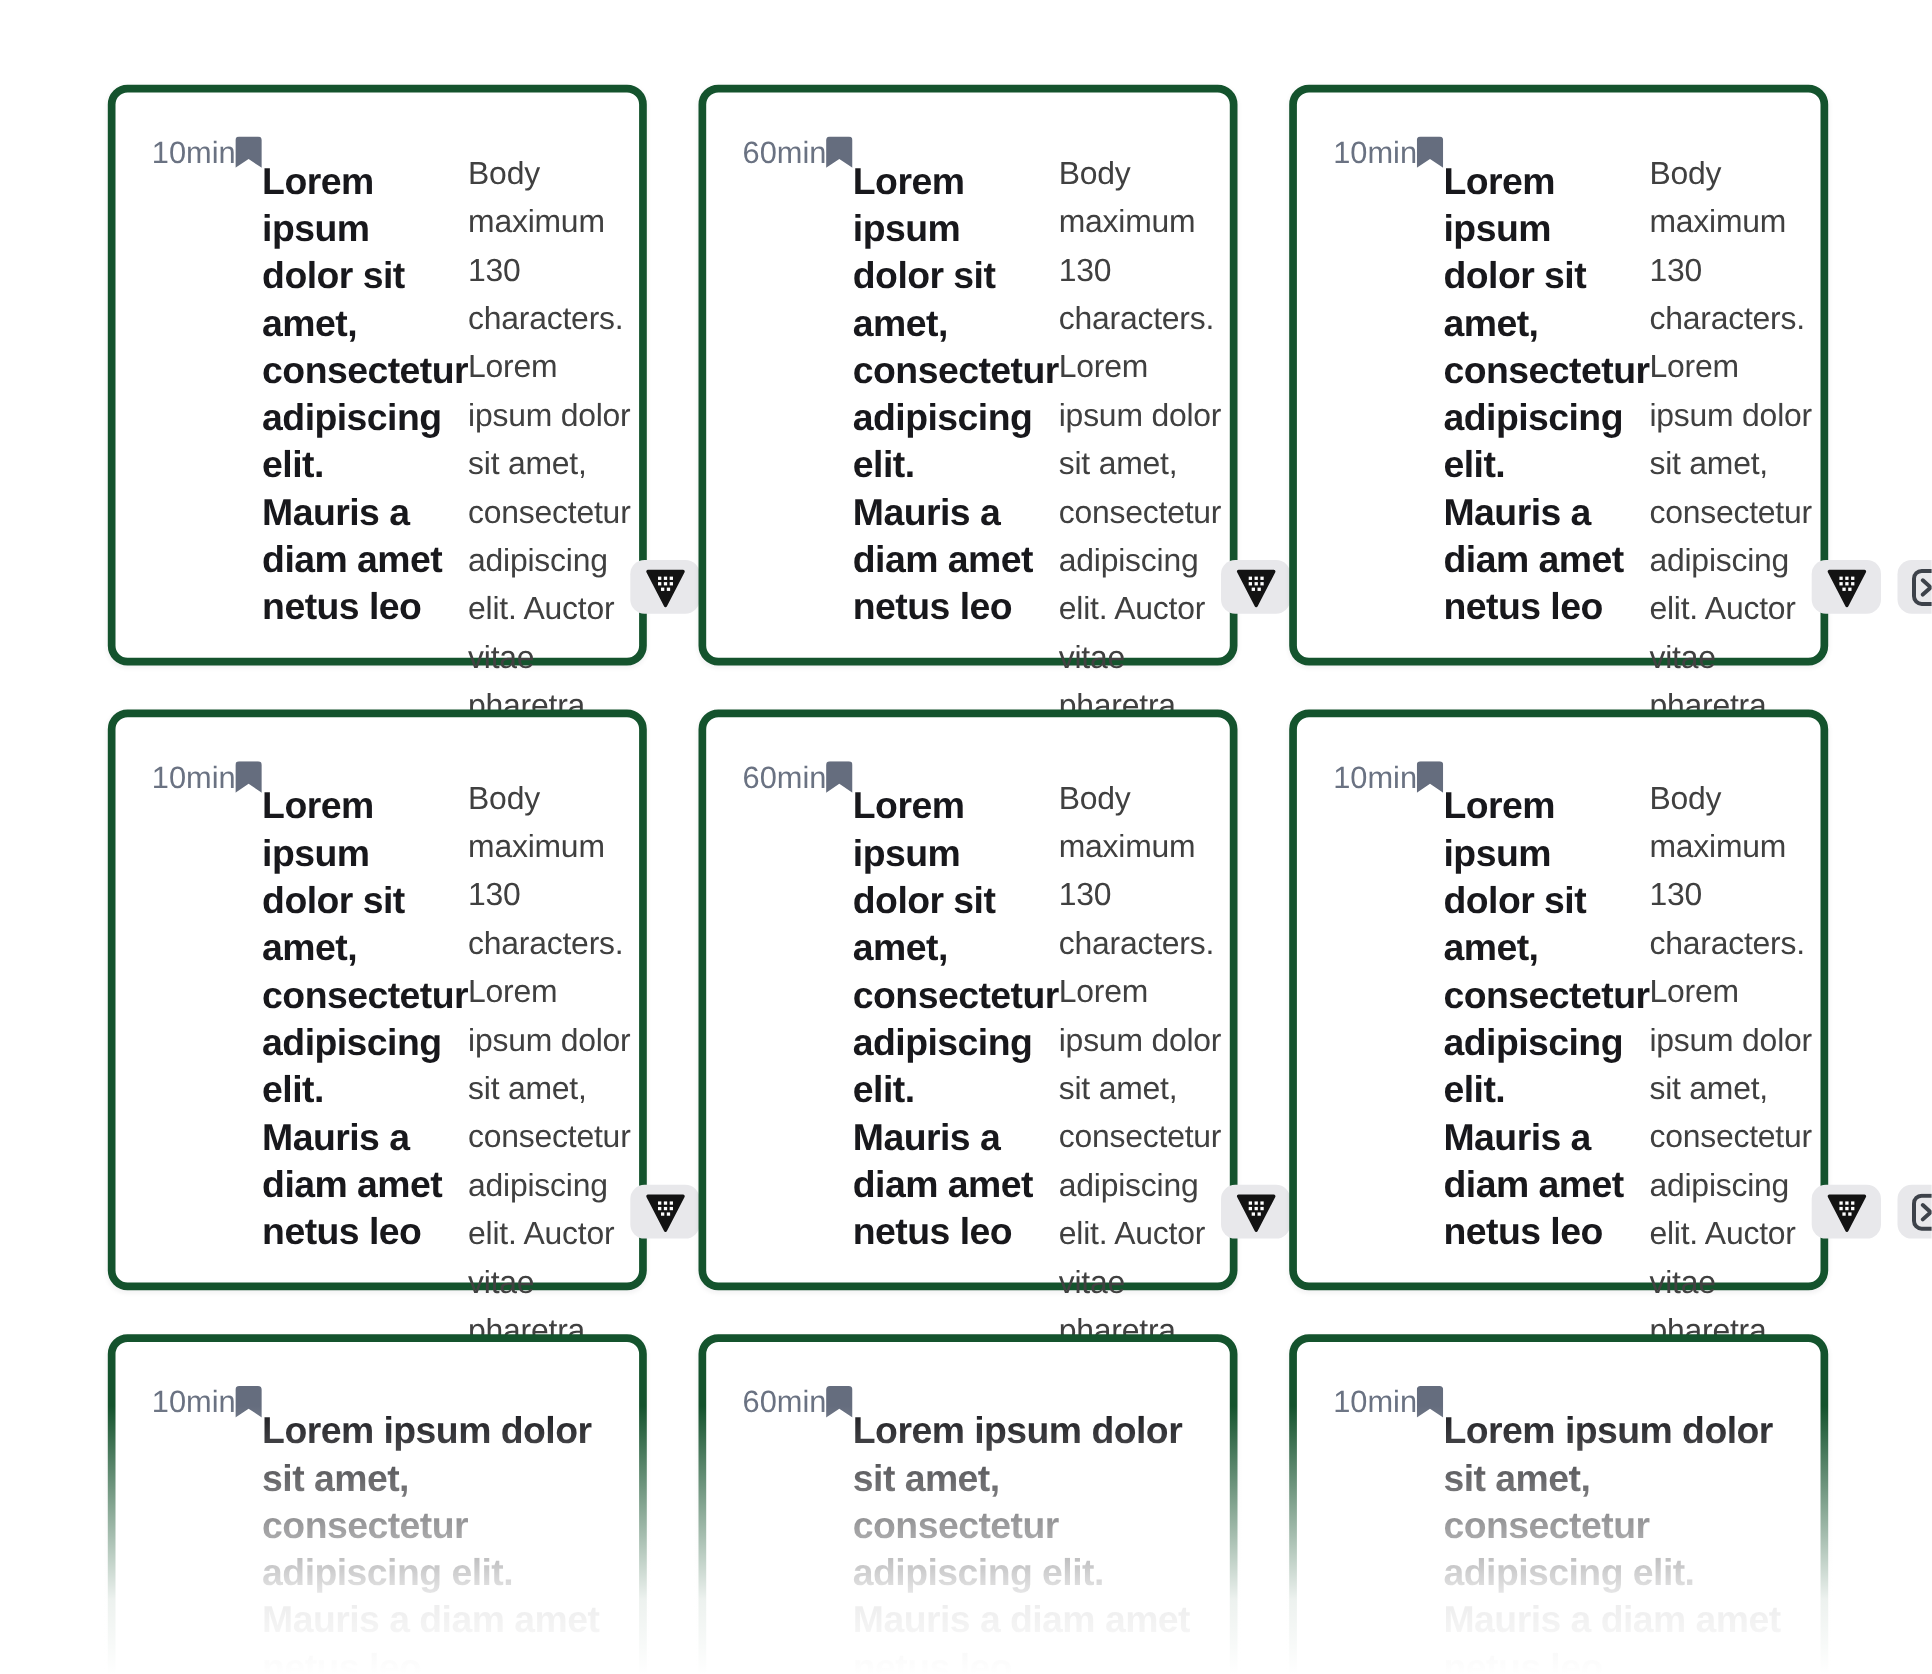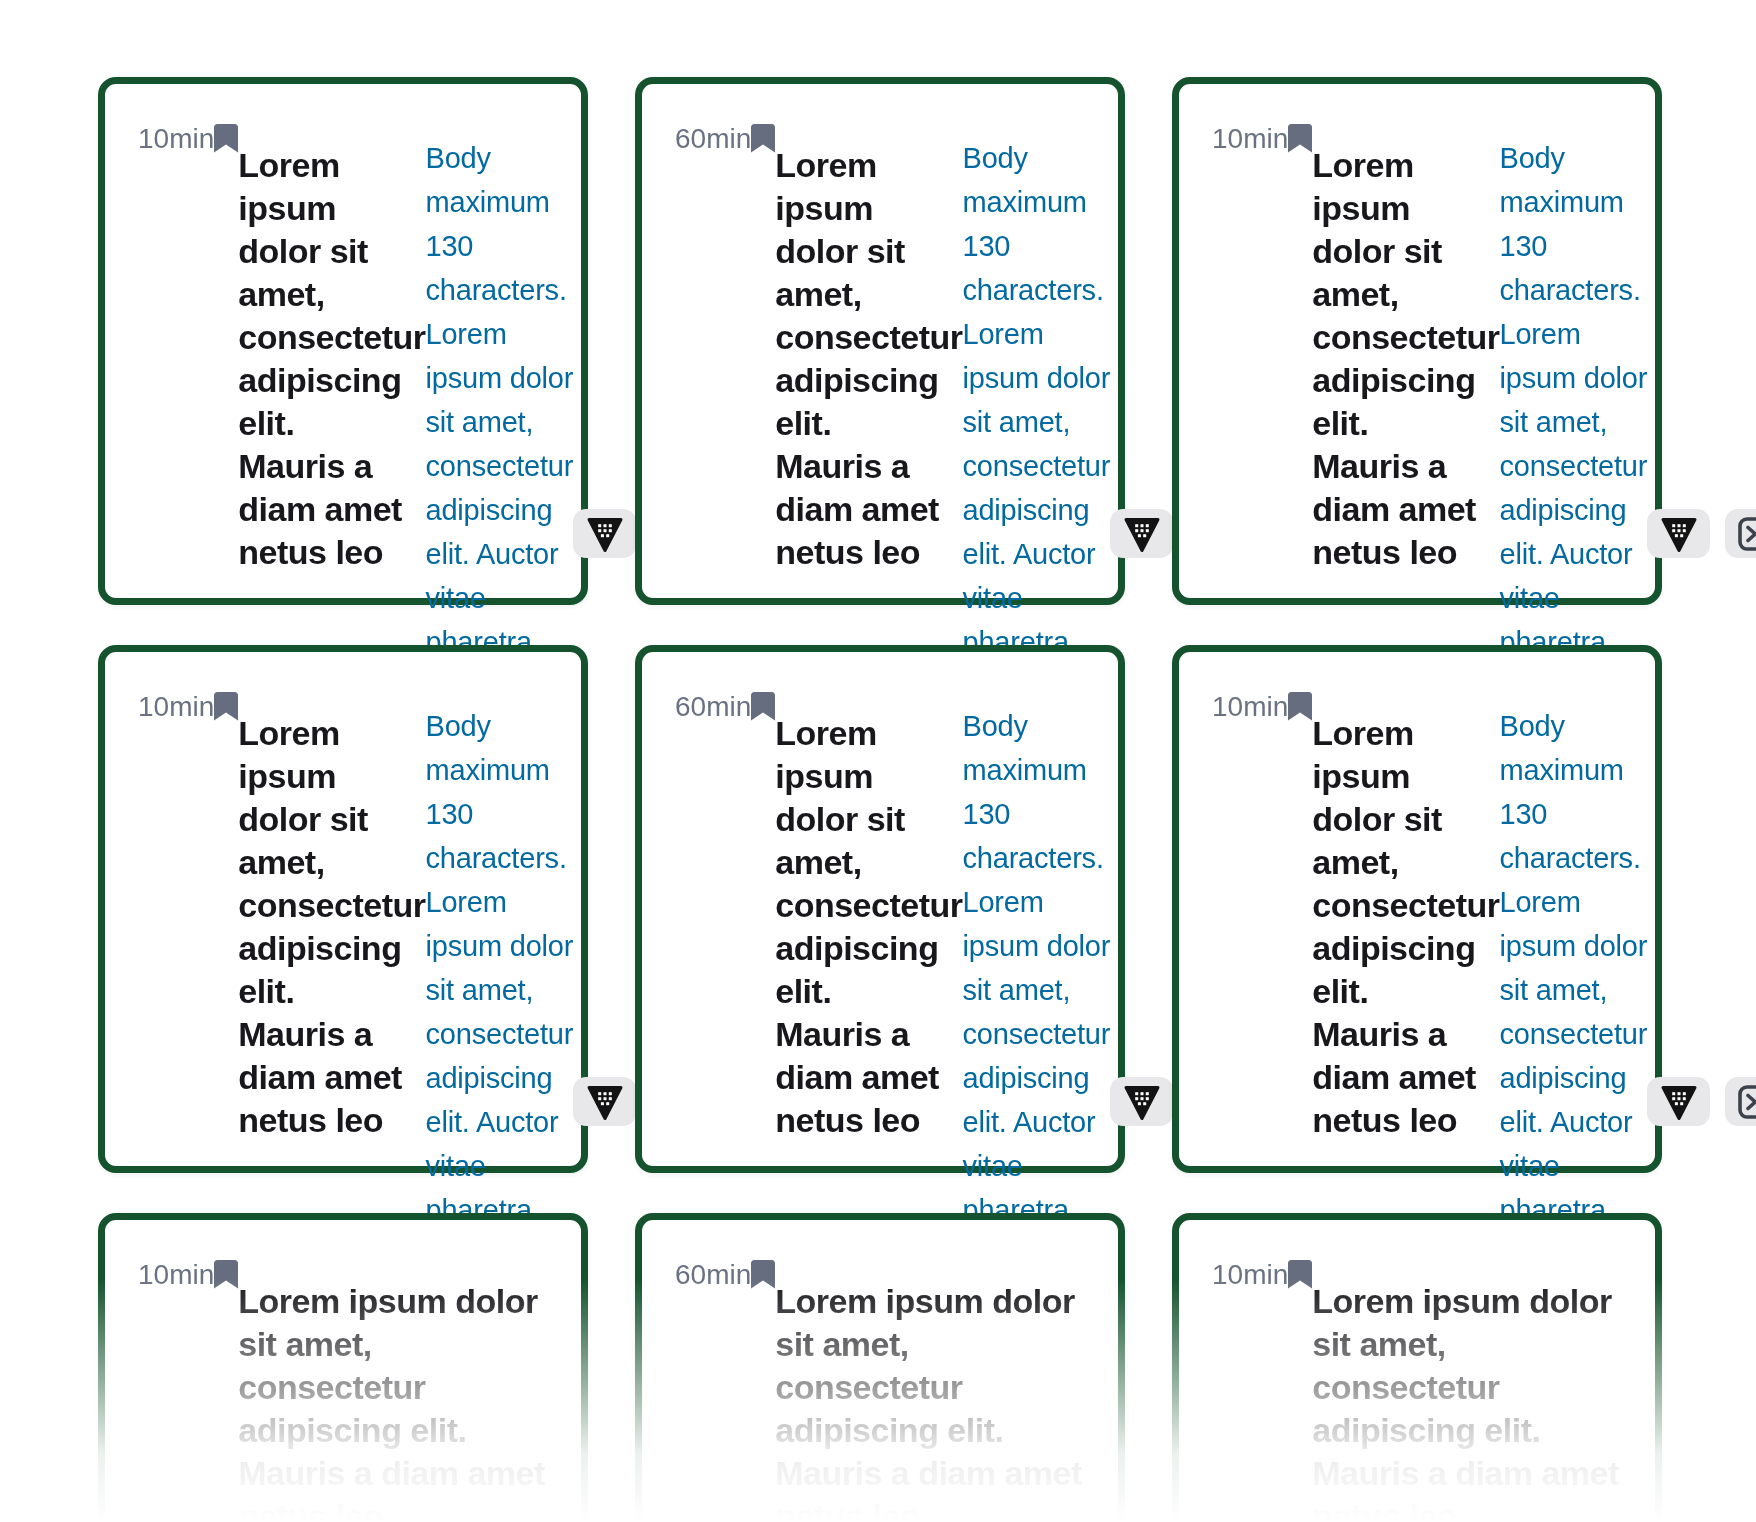--- a/index.html
+++ b/index.html
@@ -47,21 +47,21 @@
     line-height: 43px;
     font-weight: 700;
     color: #18181c;
     letter-spacing: -0.5px;
   }
   .title span { display: block; }
   .body {
     margin: 14px 0 0 0;
     font-size: 29px;
     line-height: 44px;
-    color: #0369a1;
+    color: #404040;
     letter-spacing: -0.2px;
   }
   .body span { display: block; }
   .badges {
     margin-top: auto;
     display: flex;
     gap: 15px;
   }
   .badge {
     width: 63px; height: 49px;

